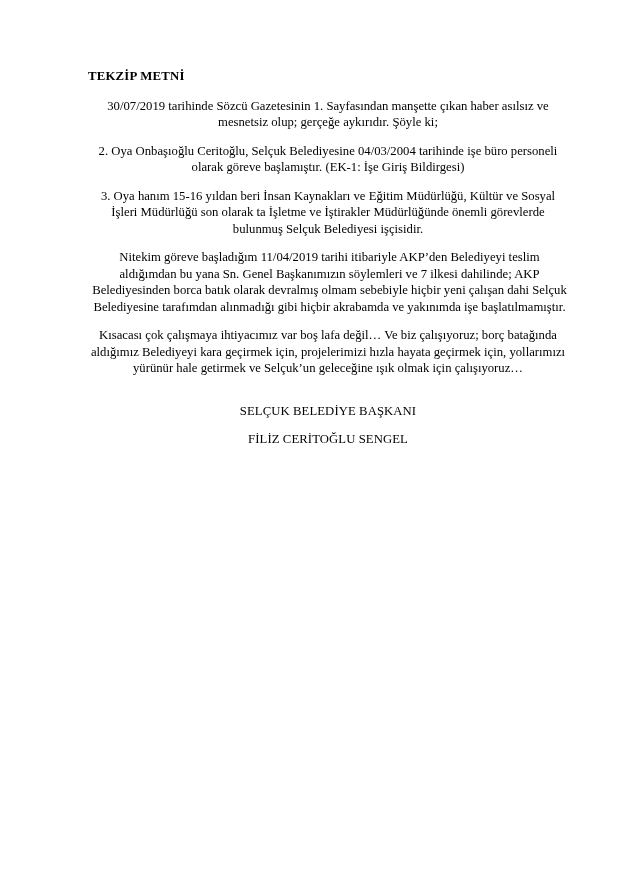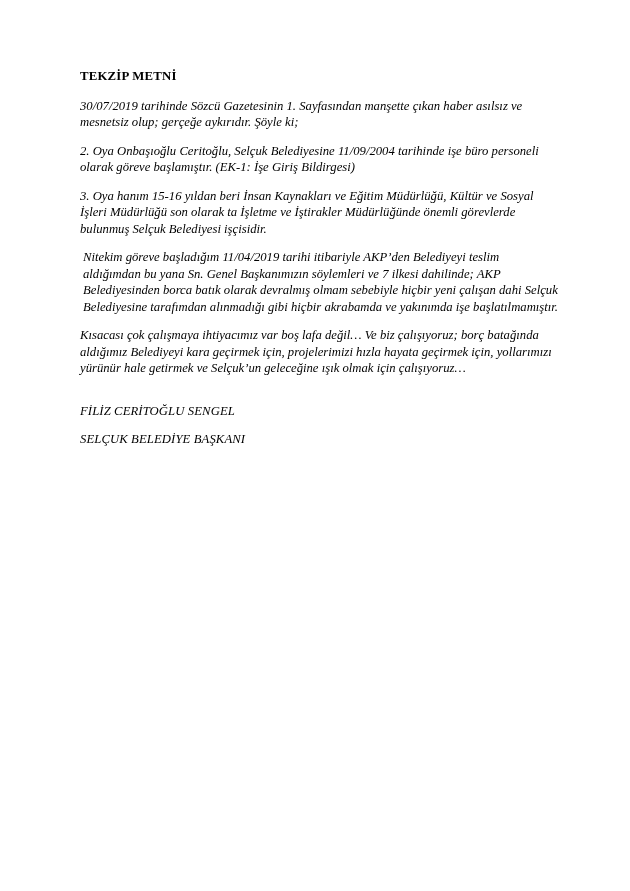--- a/index.html
+++ b/index.html
@@ -12,58 +12,57 @@
     width: 630px;
     height: 891px;
     background: #ffffff;
     overflow: hidden;
     font-family: "Liberation Serif", "DejaVu Serif", serif;
     color: #000000;
   }
   .content {
     position: absolute;
     top: 68px;
-    left: 80px;
+    left: 88px;
     width: 480px;
   }
   .doc-title {
     font-size: 12.8px;
     font-weight: bold;
     letter-spacing: 0.2px;
     margin: 0 0 13px 0;
     line-height: 16.5px;
   }
   .para {
     font-size: 12.7px;
     line-height: 16.5px;
     margin: 0 0 12px 0;
-    text-align: left;
-    font-style: italic;
+    text-align: center;
   }
   .indent-sm {
     padding-left: 3px;
   }
   .signature {
     margin-top: 26px;
   }
   .signature .para {
     letter-spacing: 0.1px;
   }
 </style>
 </head>
 <body>
 
 <div class="page">
   <div class="content">
     <h1 class="doc-title">TEKZİP METNİ</h1>
 
     <p class="para">30/07/2019 tarihinde Sözcü Gazetesinin  1. Sayfasından manşette çıkan haber asılsız ve mesnetsiz olup; gerçeğe aykırıdır. Şöyle ki;</p>
-    <p class="para">2. Oya Onbaşıoğlu Ceritoğlu, Selçuk Belediyesine 11/09/2004 tarihinde işe büro personeli olarak göreve başlamıştır.  (EK-1: İşe Giriş Bildirgesi)</p>
+    <p class="para">2. Oya Onbaşıoğlu Ceritoğlu, Selçuk Belediyesine 04/03/2004 tarihinde işe büro personeli olarak göreve başlamıştır.  (EK-1: İşe Giriş Bildirgesi)</p>
     <p class="para">3. Oya hanım 15-16 yıldan beri İnsan Kaynakları ve Eğitim Müdürlüğü, Kültür ve Sosyal İşleri Müdürlüğü son olarak ta İşletme ve İştirakler Müdürlüğünde önemli görevlerde bulunmuş Selçuk Belediyesi işçisidir.</p>
     <p class="para indent-sm">Nitekim göreve başladığım 11/04/2019 tarihi itibariyle AKP’den Belediyeyi teslim aldığımdan bu yana Sn. Genel Başkanımızın söylemleri ve 7 ilkesi dahilinde; AKP Belediyesinden borca batık olarak devralmış olmam sebebiyle hiçbir yeni çalışan dahi Selçuk Belediyesine tarafımdan alınmadığı gibi hiçbir akrabamda ve yakınımda işe başlatılmamıştır.</p>
     <p class="para">Kısacası çok çalışmaya ihtiyacımız var boş lafa değil… Ve biz çalışıyoruz; borç batağında aldığımız Belediyeyi kara geçirmek için, projelerimizi hızla hayata geçirmek için, yollarımızı yürünür hale getirmek ve Selçuk’un geleceğine ışık olmak için çalışıyoruz…</p>
 
     <div class="signature">
+      <p class="para">SELÇUK BELEDİYE BAŞKANI</p>
       <p class="para">FİLİZ CERİTOĞLU SENGEL</p>
-      <p class="para">SELÇUK BELEDİYE BAŞKANI</p>
     </div>
   </div>
 </div>
 
 </body></html>

